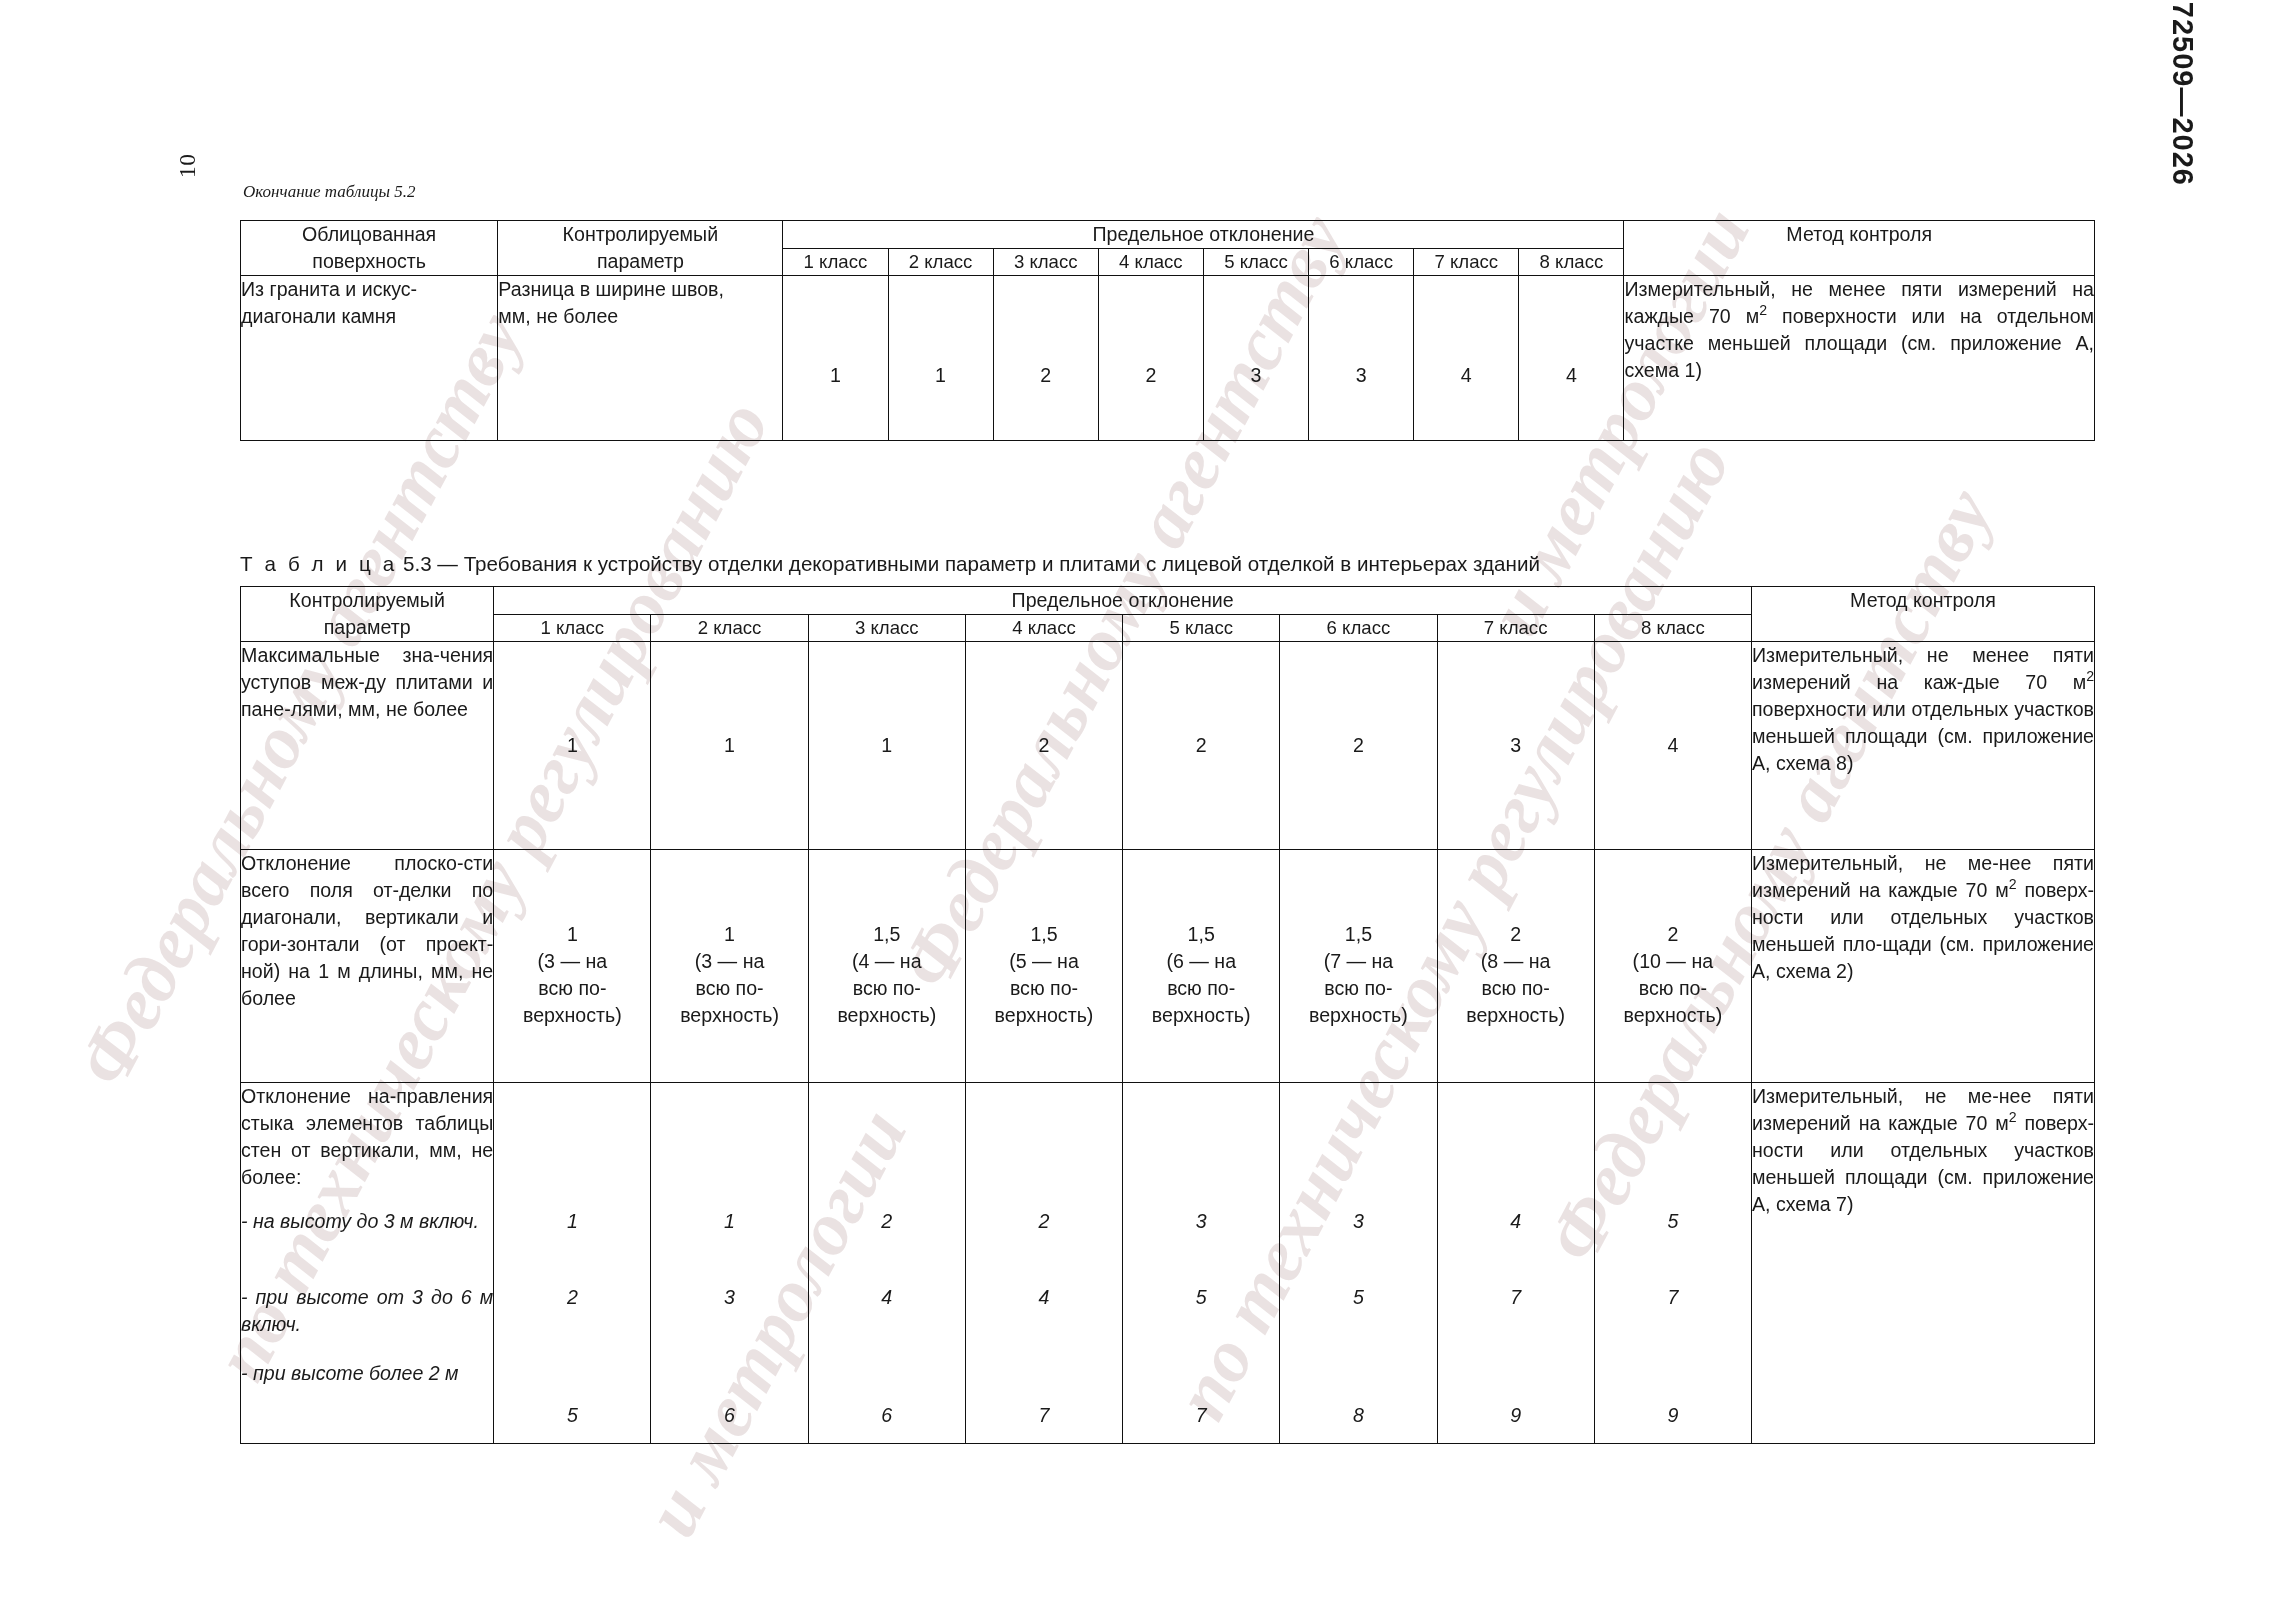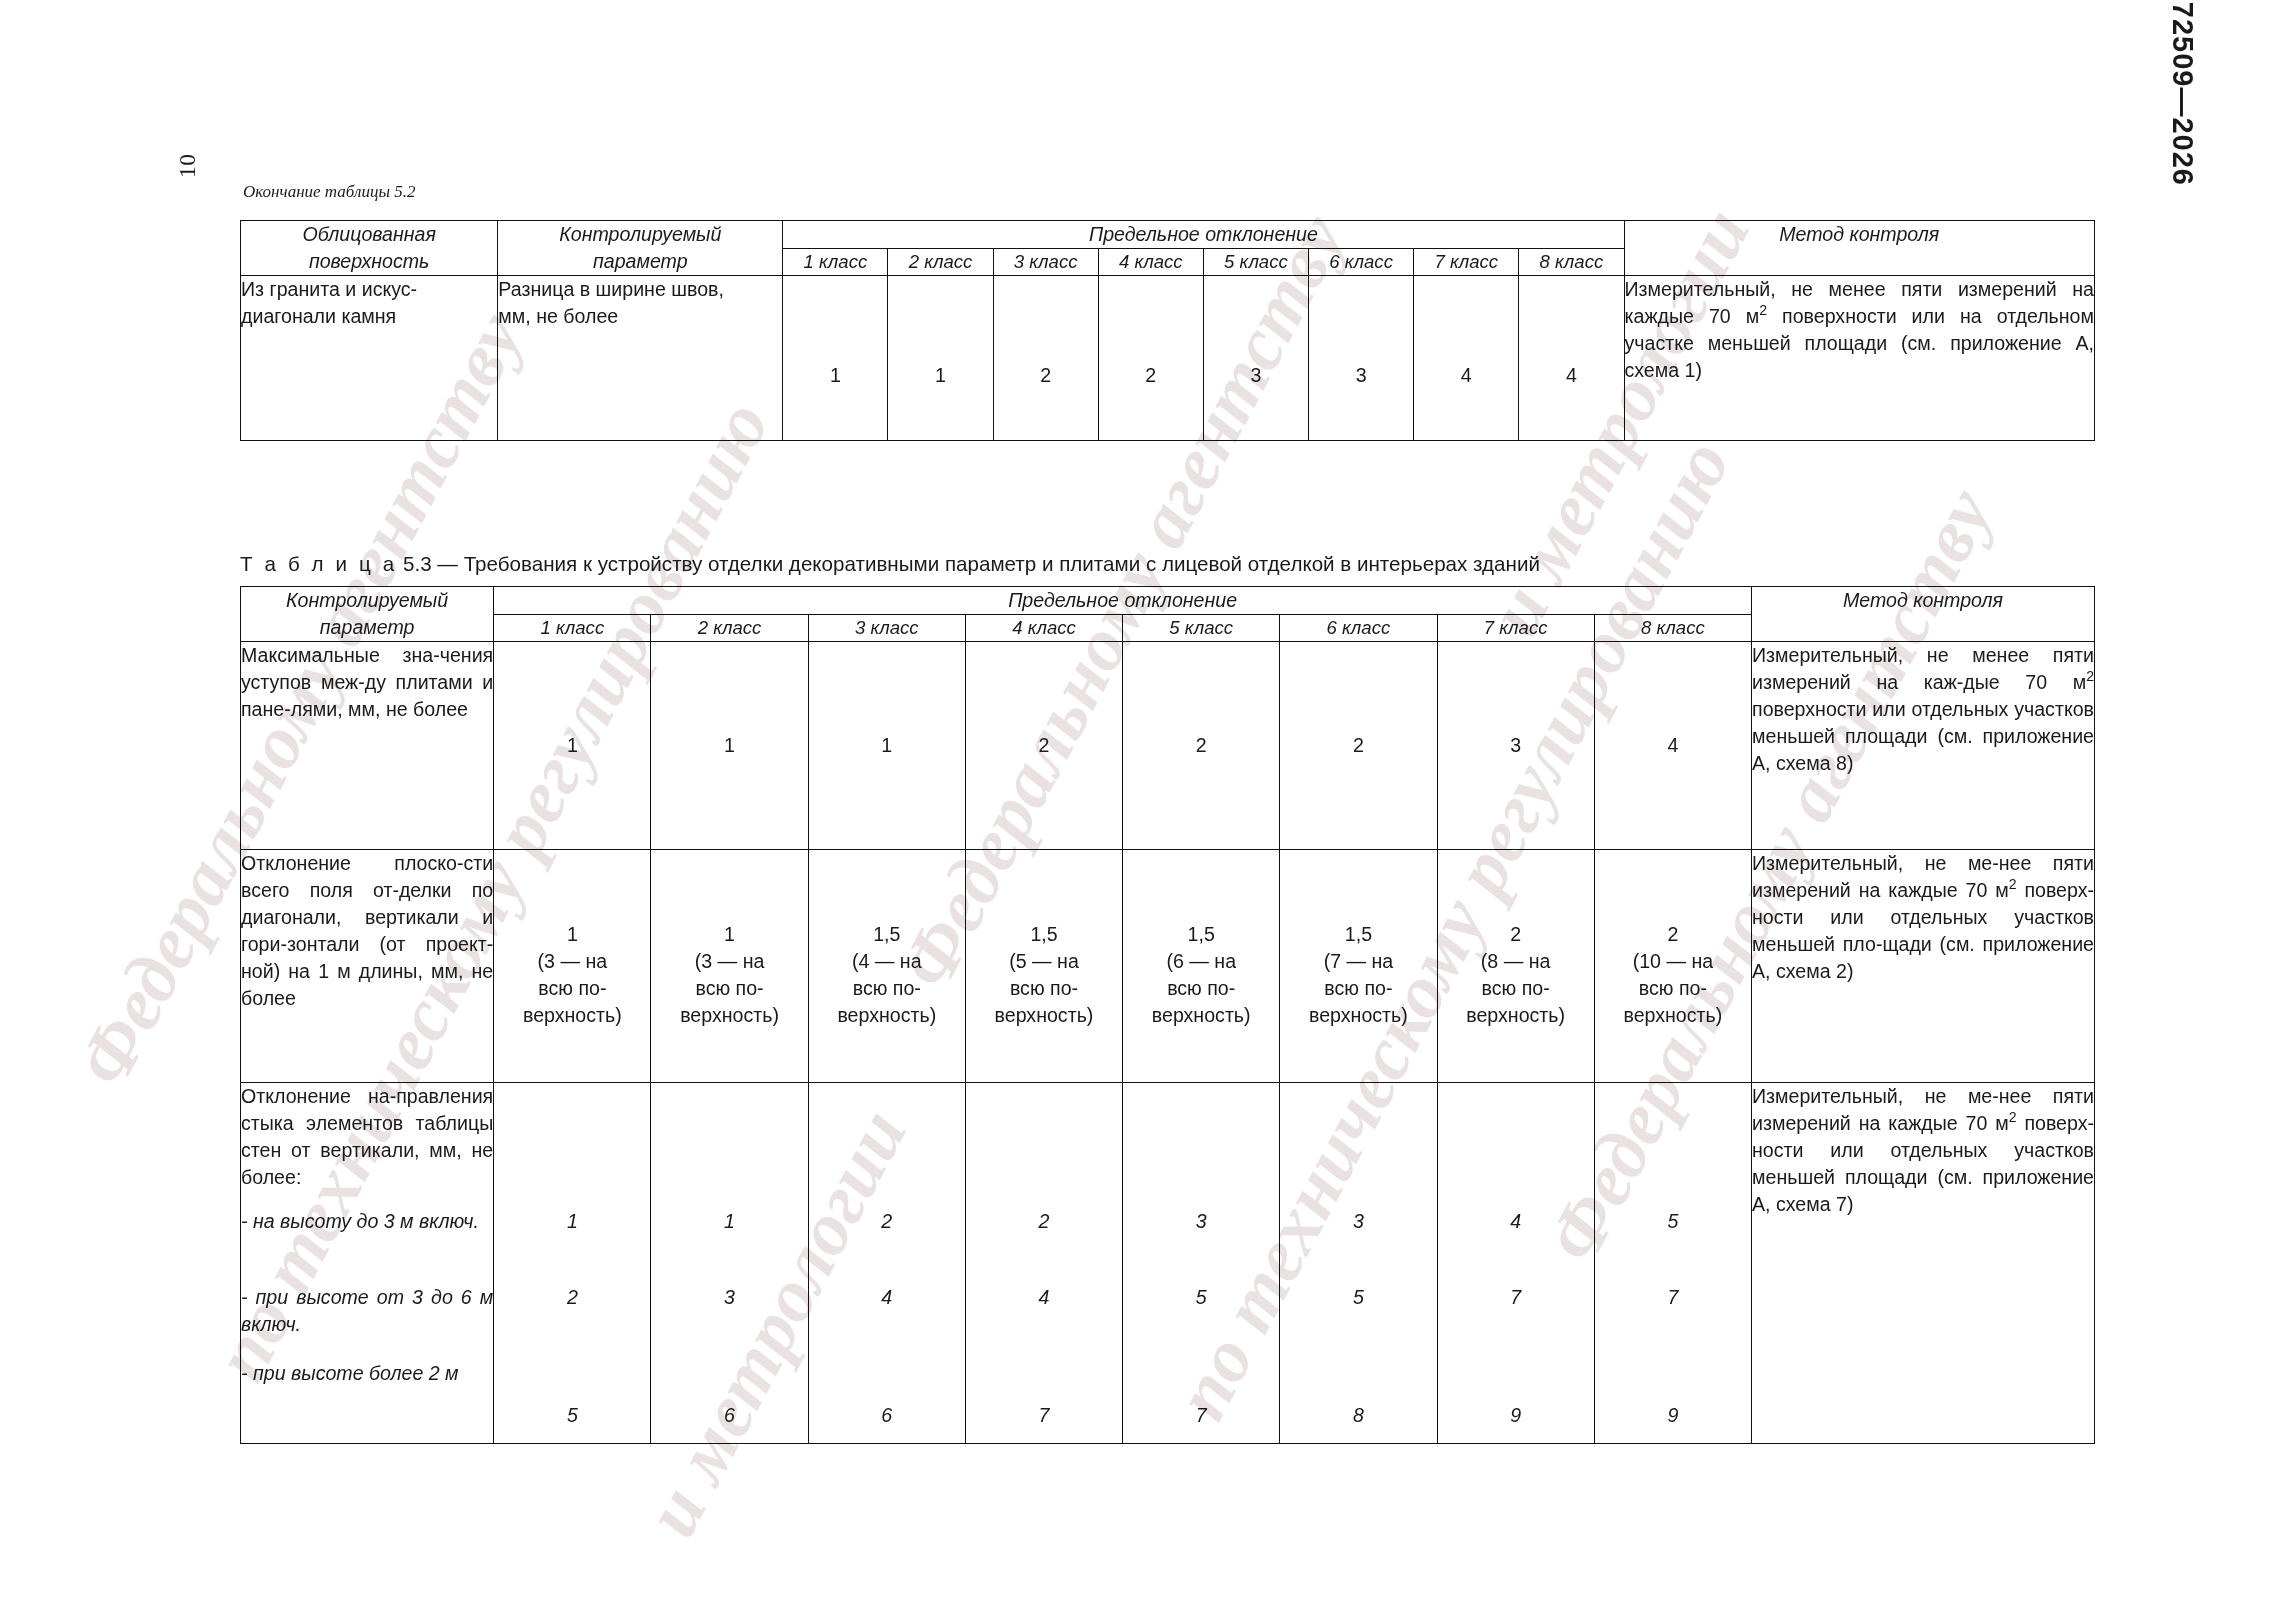--- a/index.html
+++ b/index.html
@@ -96,21 +96,20 @@
     padding: 0;
     font-weight: normal;
     vertical-align: top;
     font-size: 19.6px;
     line-height: 1.38;
   }
   .hcell {
     vertical-align: middle;
     padding: 7.8px 5.9px;
     font-size: 19.6px;
-    font-style: italic;
   }
   .hcell.small {
     font-size: 18.6px;
   }
   .txtcell {
     padding: 12.7px 11.8px 9.8px 12.7px;
     text-align: justify;
     text-align-last: left;
     hyphens: manual;
   }

